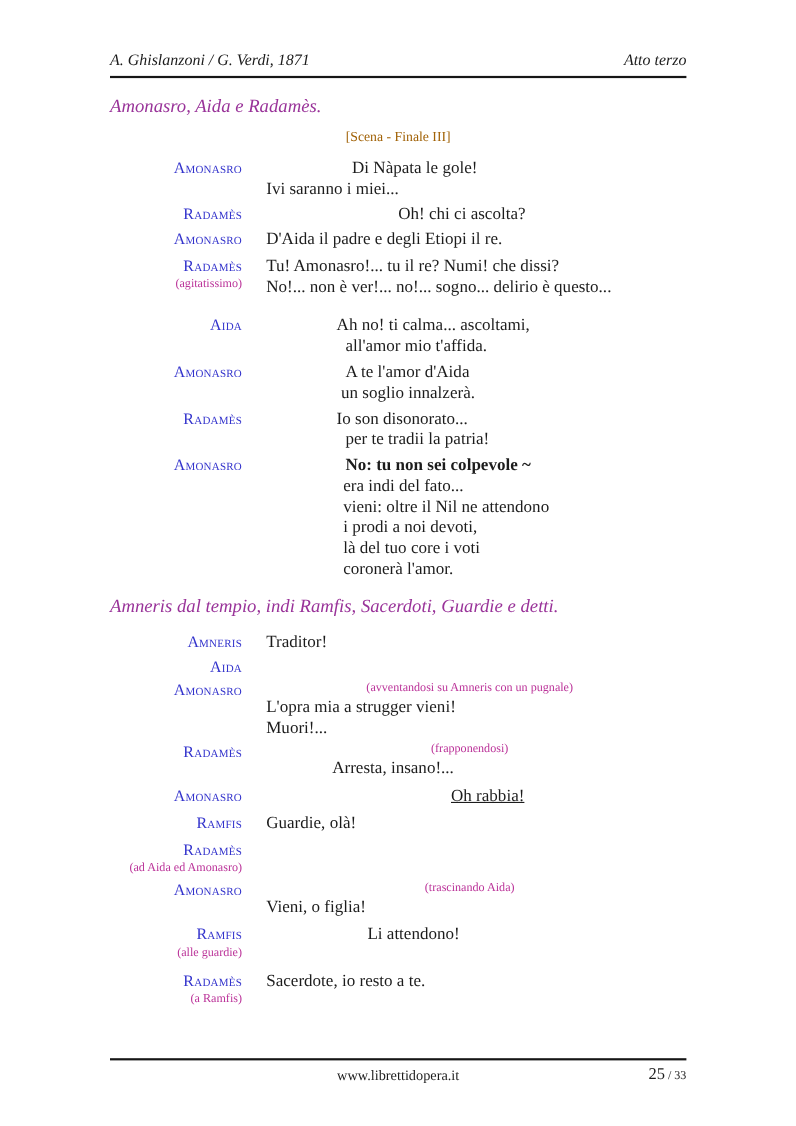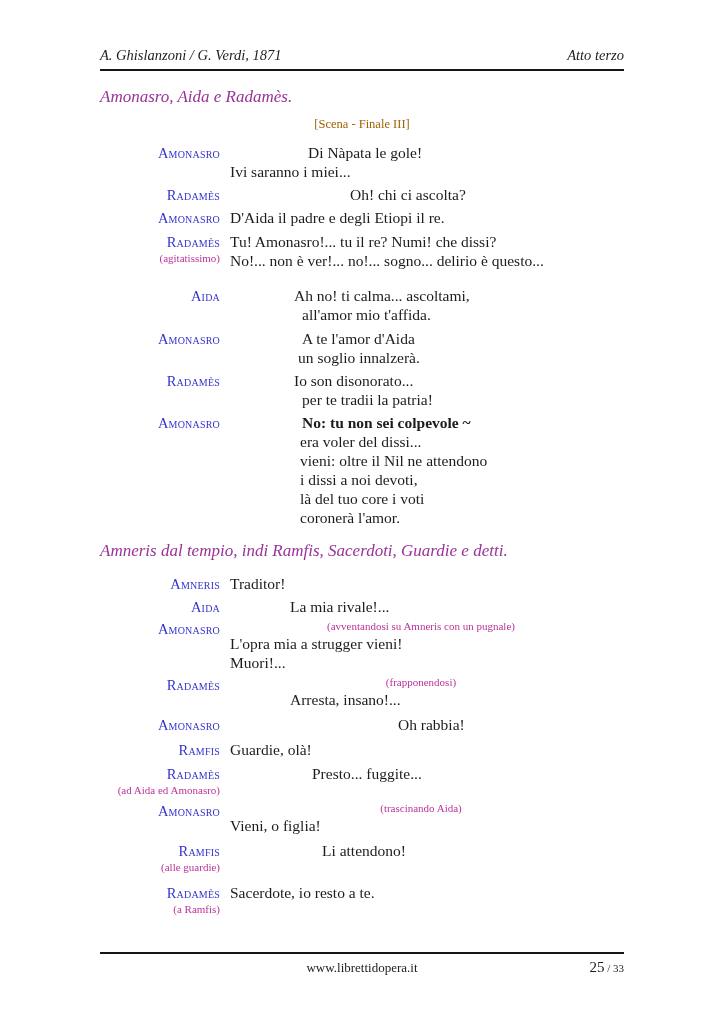--- a/index.html
+++ b/index.html
@@ -1,39 +1,39 @@
 <!DOCTYPE html>
 <html><head>
 <meta charset="utf-8">
 <style>
   html,body{margin:0;padding:0;background:#ffffff;}
   .page{
     position:relative;
     width:724px;height:1024px;
     box-sizing:border-box;
     margin:0 auto;
-    padding:46px 100px 48px 100px;
+    padding:46px 100px 38px 100px;
     background:#ffffff;
     outline:1px solid #c9c9c9;
     font-family:"Liberation Serif","DejaVu Serif",serif;
     color:#1c1c1c;
     display:flex;flex-direction:column;
   }
   
   .hdr{display:flex;justify-content:space-between;align-items:flex-end;
        font-style:italic;font-size:14.5px;line-height:18px;
        padding-bottom:5px;border-bottom:2.3px solid #161616;}
   
   .scene-title{margin-top:15px;text-align:left;font-style:italic;
                font-size:17px;line-height:21px;color:#993399;}
   .scene-label{margin-top:10px;margin-bottom:11px;text-align:center;
                font-size:12.5px;color:#a16207;}
   .scene2-title{margin-top:13px;margin-bottom:13px;}
   
-  .dlg-row{display:flex;align-items:flex-start;}
+  .dlg-row{display:flex;align-items:flex-start;gap:12px;}
   .namecol{width:130px;box-sizing:border-box;padding-right:10px;padding-top:2px;
            text-align:right;flex-shrink:0;}
   .speaker{font-variant:small-caps;font-size:14.5px;line-height:16px;
            letter-spacing:.2px;color:#3333cc;}
   .speaker-note{font-size:11px;line-height:13px;color:#bb3399;margin-top:2px;}
   .textcol{flex:1;font-size:15.5px;line-height:19px;padding-right:12px;}
   .inline-dir{font-size:11px;line-height:15px;color:#bb3399;text-align:center;}
   .dlg-line{white-space:pre-wrap;}
   
   .footer{margin-top:auto;}
@@ -117,46 +117,43 @@
           <div class="dlg-line" style="padding-left: 64px;">Io son disonorato...</div>
           <div class="dlg-line" style="padding-left: 72px;">per te tradii la patria!</div>
         </div>
       </div>
       <div class="dlg-row" style="margin-top: 4px;">
         <div class="namecol">
           <div class="speaker">Amonasro</div>
         </div>
         <div class="textcol">
           <div class="dlg-line" style="padding-left: 72px; font-weight: bold;">No: tu non sei colpevole ~</div>
-          <div class="dlg-line" style="padding-left: 70px;">era voler del dissi...</div>
+          <div class="dlg-line" style="padding-left: 70px;">era indi del fato...</div>
           <div class="dlg-line" style="padding-left: 70px;">vieni: oltre il Nil ne attendono</div>
-          <div class="dlg-line" style="padding-left: 70px;">i dissi a noi devoti,</div>
+          <div class="dlg-line" style="padding-left: 70px;">i prodi a noi devoti,</div>
           <div class="dlg-line" style="padding-left: 70px;">là del tuo core i voti</div>
           <div class="dlg-line" style="padding-left: 70px;">coronerà l'amor.</div>
         </div>
       </div>
     </div>
 
   <div class="scene-title scene2-title">Amneris dal tempio, indi Ramfis, Sacerdoti, Guardie e detti.</div>
 
   <div id="scene2-rows">
       <div class="dlg-row" style="margin-top: 0px;">
         <div class="namecol">
           <div class="speaker">Amneris</div>
         </div>
         <div class="textcol">
           <div class="dlg-line" style="padding-left: 0px;">Traditor!</div>
         </div>
       </div>
       <div class="dlg-row" style="margin-top: 4px;">
         <div class="namecol">
           <div class="speaker">Aida</div>
-        </div>
-        <div class="textcol">
-          <div class="dlg-line" style="padding-left: 60px;">La mia rivale!...</div>
         </div>
       </div>
       <div class="dlg-row" style="margin-top: 3px;">
         <div class="namecol">
           <div class="speaker">Amonasro</div>
         </div>
         <div class="textcol">
           <div class="inline-dir">(avventandosi su Amneris con un pugnale)</div>
           <div class="dlg-line" style="padding-left: 0px;">L'opra mia a strugger vieni!</div>
           <div class="dlg-line" style="padding-left: 0px;">Muori!...</div>
@@ -169,38 +166,35 @@
         <div class="textcol">
           <div class="inline-dir">(frapponendosi)</div>
           <div class="dlg-line" style="padding-left: 60px;">Arresta, insano!...</div>
         </div>
       </div>
       <div class="dlg-row" style="margin-top: 6px;">
         <div class="namecol">
           <div class="speaker">Amonasro</div>
         </div>
         <div class="textcol">
-          <div class="dlg-line" style="padding-left: 168px;">Oh rabbia!</div>
+          <div class="dlg-line" style="padding-left: 168px; text-decoration: underline;">Oh rabbia!</div>
         </div>
       </div>
       <div class="dlg-row" style="margin-top: 6px;">
         <div class="namecol">
           <div class="speaker">Ramfis</div>
         </div>
         <div class="textcol">
           <div class="dlg-line" style="padding-left: 0px;">Guardie, olà!</div>
         </div>
       </div>
       <div class="dlg-row" style="margin-top: 5px;">
         <div class="namecol">
           <div class="speaker">Radamès</div>
           <div class="speaker-note">(ad Aida ed Amonasro)</div>
-        </div>
-        <div class="textcol">
-          <div class="dlg-line" style="padding-left: 82px;">Presto... fuggite...</div>
         </div>
       </div>
       <div class="dlg-row" style="margin-top: 4px;">
         <div class="namecol">
           <div class="speaker">Amonasro</div>
         </div>
         <div class="textcol">
           <div class="inline-dir">(trascinando Aida)</div>
           <div class="dlg-line" style="padding-left: 0px;">Vieni, o figlia!</div>
         </div>

